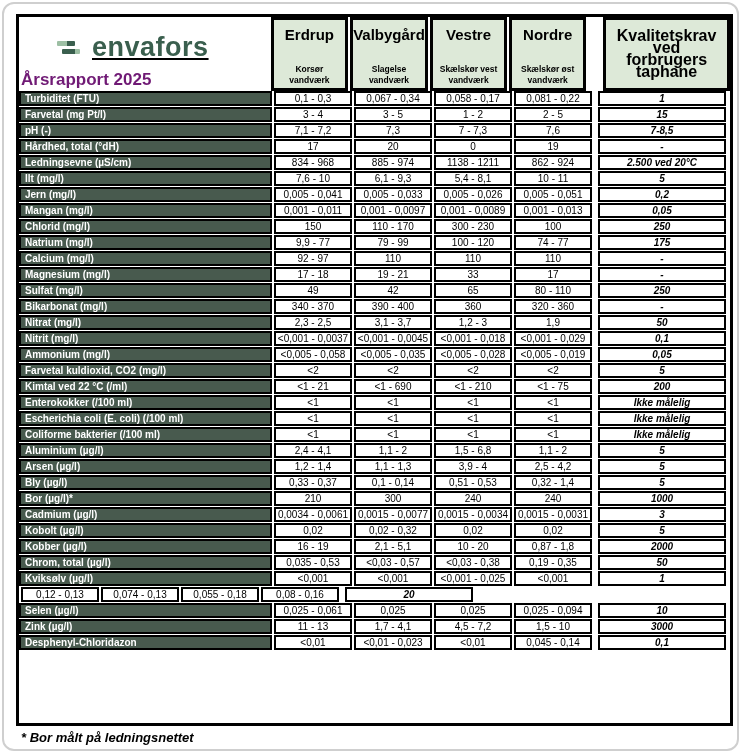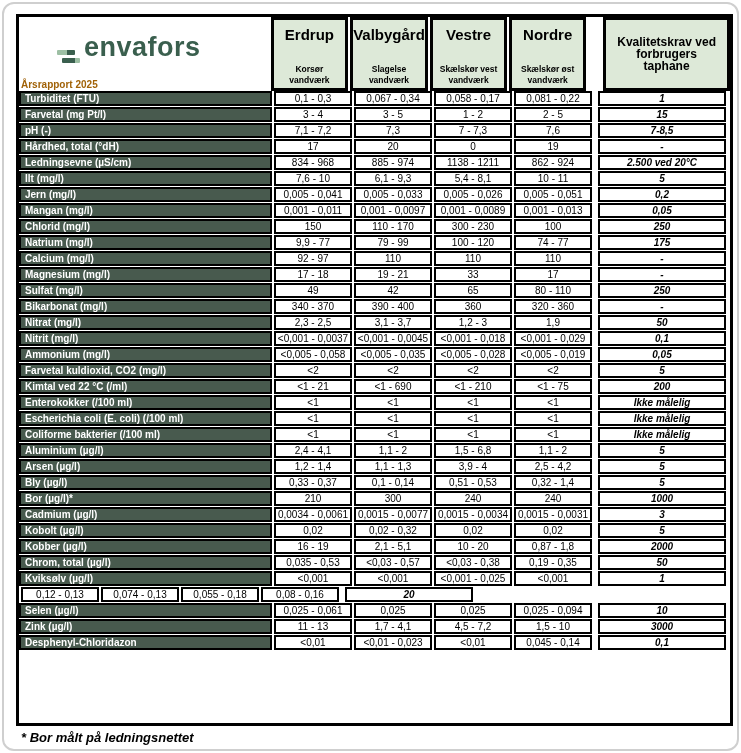--- a/index.html
+++ b/index.html
@@ -6,35 +6,35 @@
   body{
     width:741px;height:753px;background:#ffffff;position:relative;
     font-family:"Liberation Sans", sans-serif;
     --header-bg:#dde9d8; --label-bg:#485a4e; --logo-dark:#3a5f4e; --logo-light:#9dbfa4;
   }
   .page{position:absolute;inset:2px;border:2px solid #cfcfcf;border-radius:12px;background:#fff;}
   .frame{position:absolute;left:12px;top:10px;width:717px;height:712px;border:3px solid #000;box-sizing:border-box;background:#fff;overflow:hidden;}
   
   .header-row{display:flex;height:74px;}
   .head-label{width:253px;position:relative;}
-  .logo{position:absolute;left:38px;top:15px;display:flex;align-items:flex-end;gap:4px;}
+  .logo{position:absolute;left:38px;top:15px;display:flex;align-items:center;gap:12px;text-decoration:underline;}
   .logo-mark{display:flex;flex-direction:column;gap:3px;}
   .bar{height:5px;border-radius:1px;}
   .b1{width:18px;margin-left:0;background:linear-gradient(to right,var(--logo-light) 0 55%,var(--logo-dark) 55%);}
   .b2{width:18px;margin-left:5px;background:linear-gradient(to right,var(--logo-dark) 0 70%,var(--logo-light) 70%);}
   .logo-text{font-size:27px;font-weight:bold;color:var(--logo-dark);letter-spacing:.5px;}
-  .report-title{position:absolute;left:2px;bottom:1px;font-weight:bold;font-size:10px;color:#a16207;}
+  .report-title{position:absolute;left:2px;bottom:1px;font-weight:bold;font-size:17px;color:#701a75;}
   .plant-box{width:78px;margin-left:2px;box-sizing:border-box;border:3px solid #000;background:var(--header-bg);
     display:flex;flex-direction:column;align-items:center;justify-content:space-between;
     padding:7px 1px 3px;text-align:center;}
   .plant-title{font-size:15px;font-weight:bold;line-height:15px;}
   .plant-sub{font-size:8.5px;font-weight:bold;line-height:10.5px;}
   .kvalitet-head{width:128px;margin-left:17px;box-sizing:border-box;border:3px solid #000;background:var(--header-bg);
     display:flex;align-items:center;justify-content:center;text-align:center;
-    font-weight:bold;font-size:12px;line-height:12px;padding:0 10px;}
+    font-weight:bold;font-size:16px;line-height:12px;padding:0 10px;}
   
   #sections{padding-top:0;}
   .section + .section{}
   .row{display:flex;margin-bottom:1px;}
   .cell{box-sizing:border-box;border:2px solid #000;height:15px;display:flex;align-items:center;background:#fff;}
   .label-cell{width:253px;background:var(--label-bg);color:#fff;font-weight:bold;font-size:10px;padding-left:4px;}
   .val-cell{width:78px;margin-left:2px;justify-content:center;font-size:10px;}
   .krav-cell{width:128px;margin-left:6px;justify-content:center;font-size:10px;font-weight:bold;font-style:italic;}
   .footnote{position:absolute;left:17px;top:726px;font-size:13px;font-weight:bold;font-style:italic;color:#000;}
 </style>

